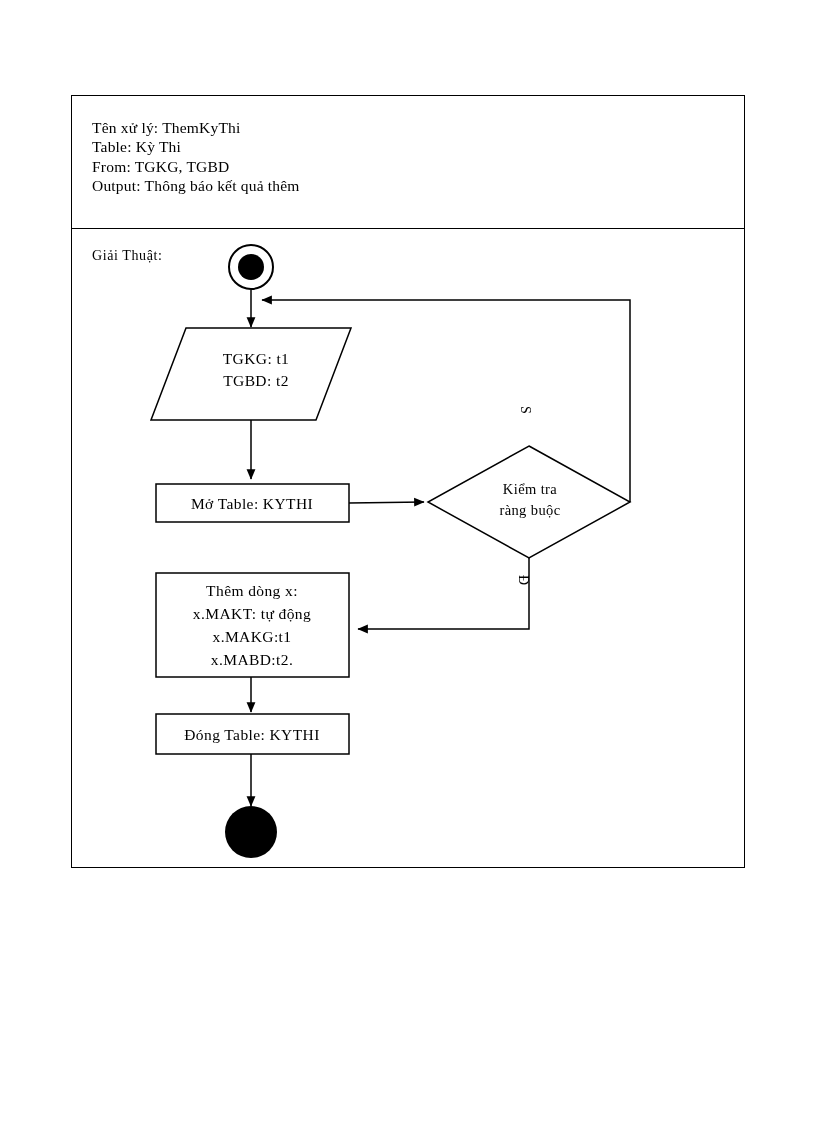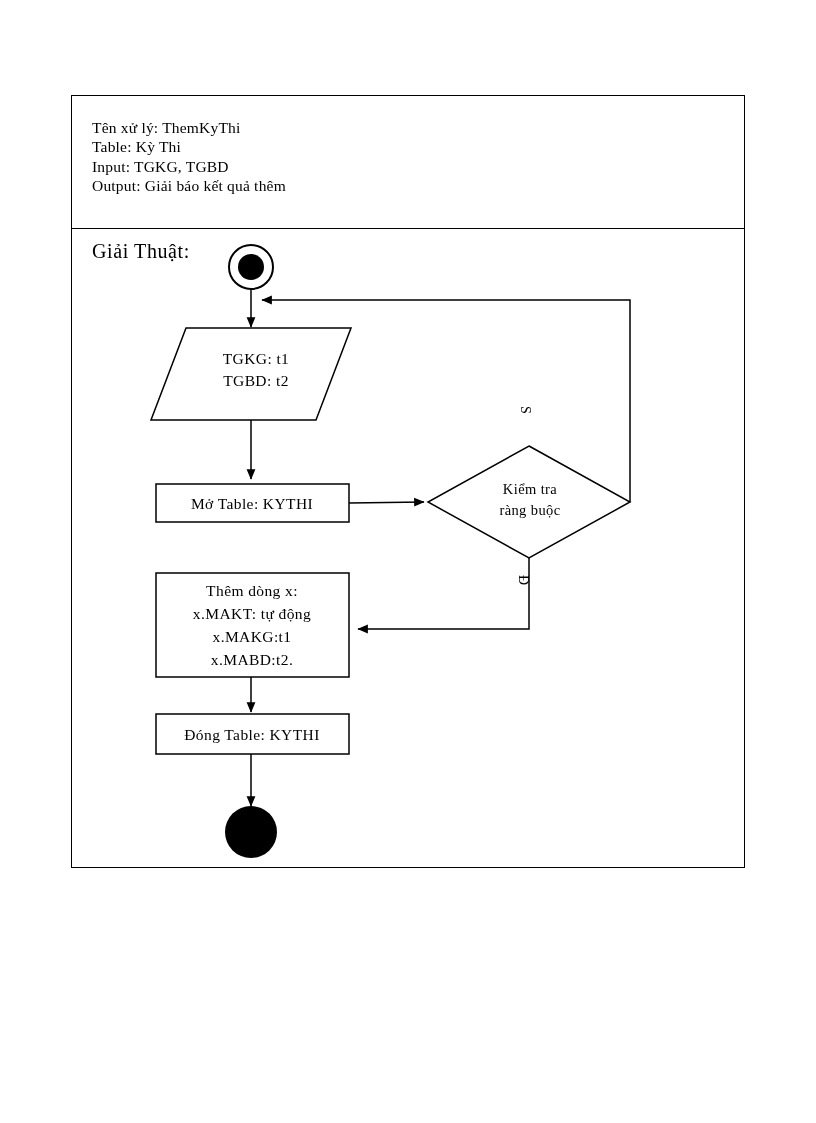--- a/index.html
+++ b/index.html
@@ -55,22 +55,22 @@
     font-size: 15.5px;
     letter-spacing: 0.2px;
     white-space: nowrap;
   }
   .header-line { display: block; }
 
   
   .section-label {
     position: absolute;
     left: 92px;
-    top: 240px;
-    font-size: 20px;
+    top: 248px;
+    font-size: 14px;
     letter-spacing: 0.6px;
     white-space: nowrap;
     text-align: center;
   }
 
   
   #flow-svg {
     position: absolute;
     left: 0;
     top: 0;
@@ -132,22 +132,22 @@
 <body>
 
 <div id="page">
 
   <div class="frame"></div>
   <div class="frame-divider"></div>
 
   <div class="header-block">
     <span class="header-line">Tên xử lý:  ThemKyThi</span>
     <span class="header-line">Table:  Kỳ Thi</span>
-    <span class="header-line">Input:  TGKG, TGBD</span>
-    <span class="header-line">Output:  Giải  báo kết quả thêm</span>
+    <span class="header-line">From:  TGKG, TGBD</span>
+    <span class="header-line">Output:  Thông  báo kết quả thêm</span>
   </div>
 
   <div class="section-label">Giải Thuật:</div>
 
   <svg id="flow-svg" viewBox="0 0 816 1123">
 
     <defs>
       <marker id="arrow" viewBox="0 0 10 10" refX="9.4" refY="5" markerWidth="7" markerHeight="7" orient="auto-start-reverse">
         <path d="M 0 0.8 L 10 5 L 0 9.2 z" fill="#000"></path>
       </marker>

